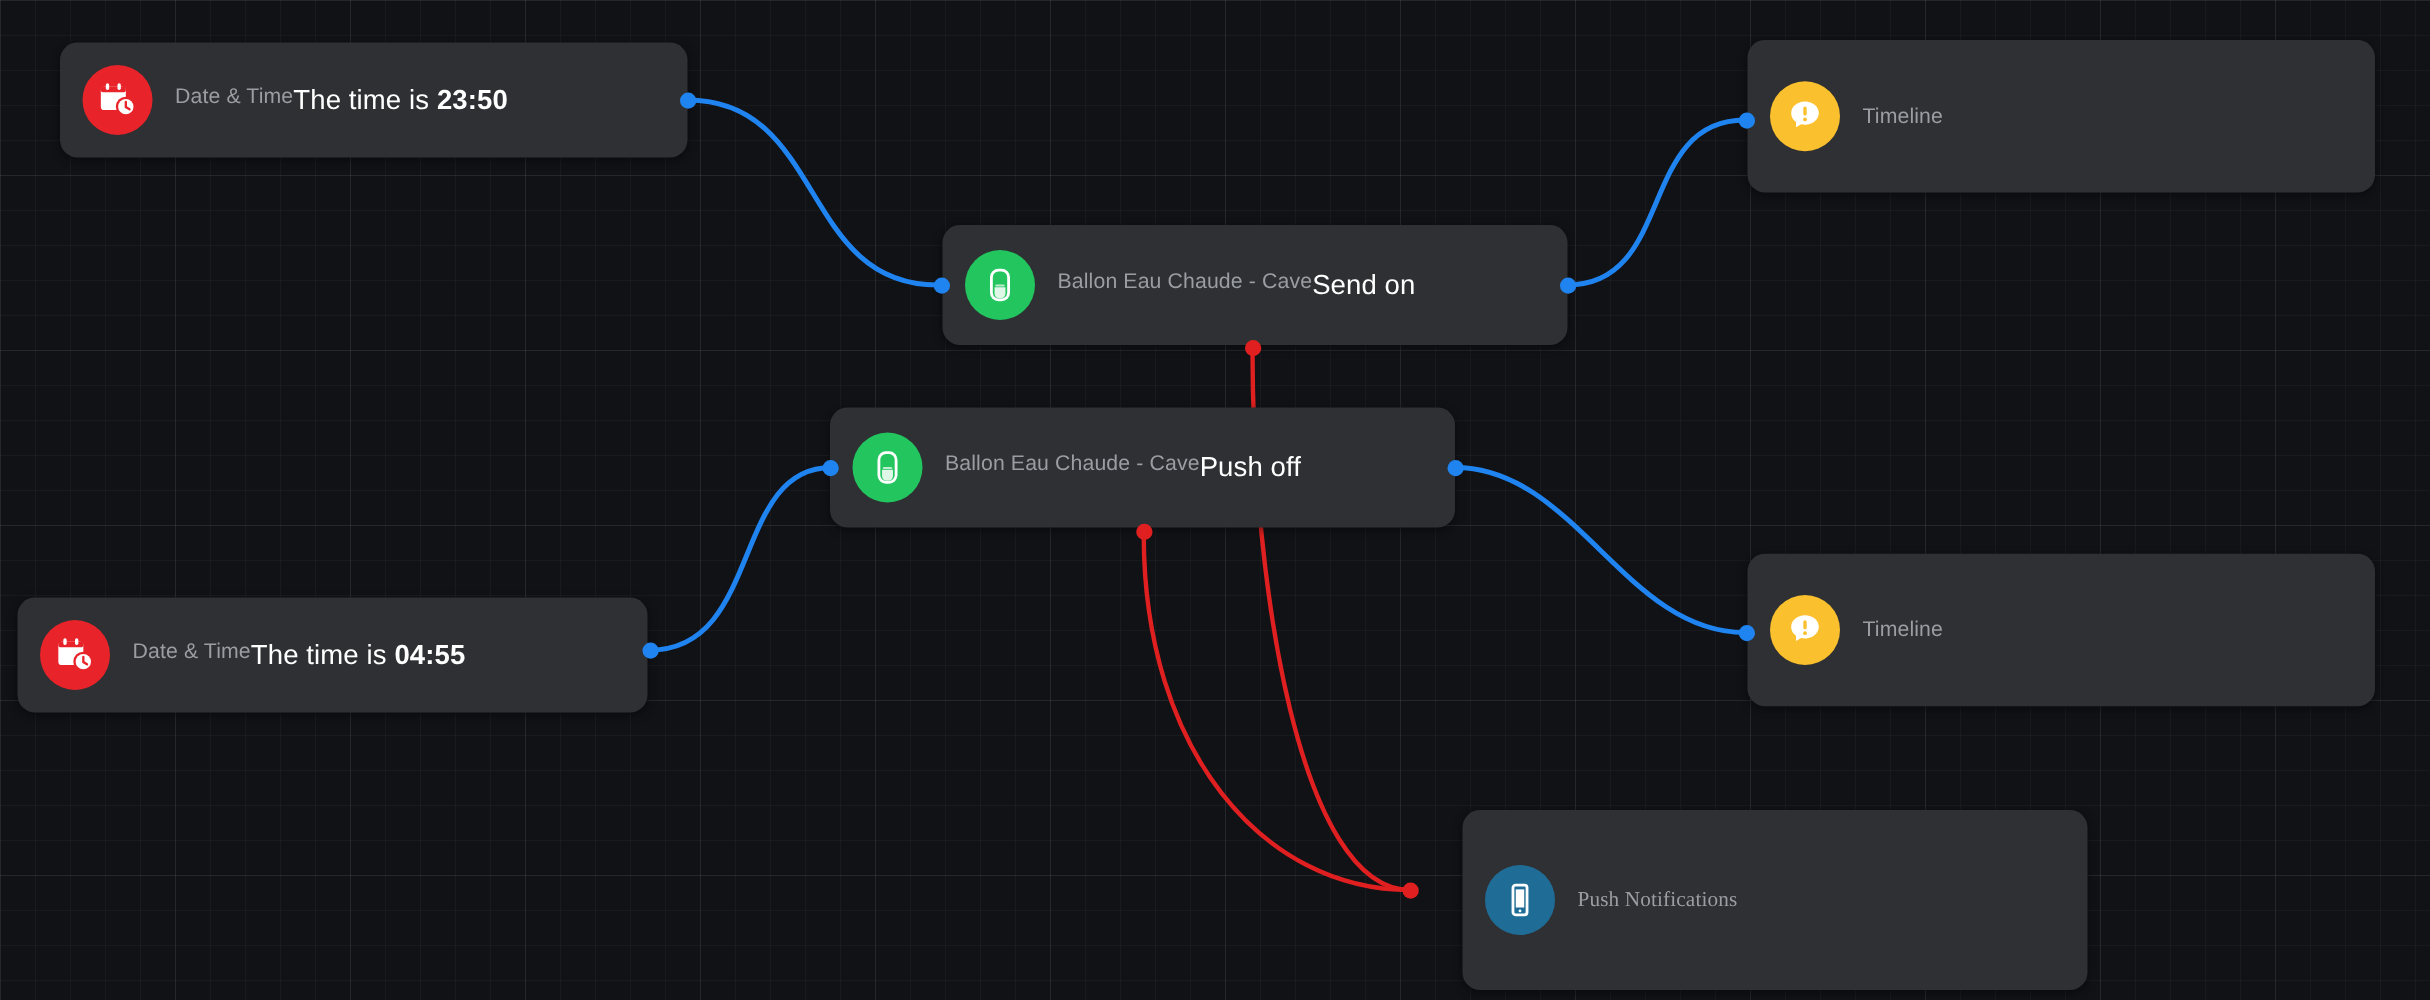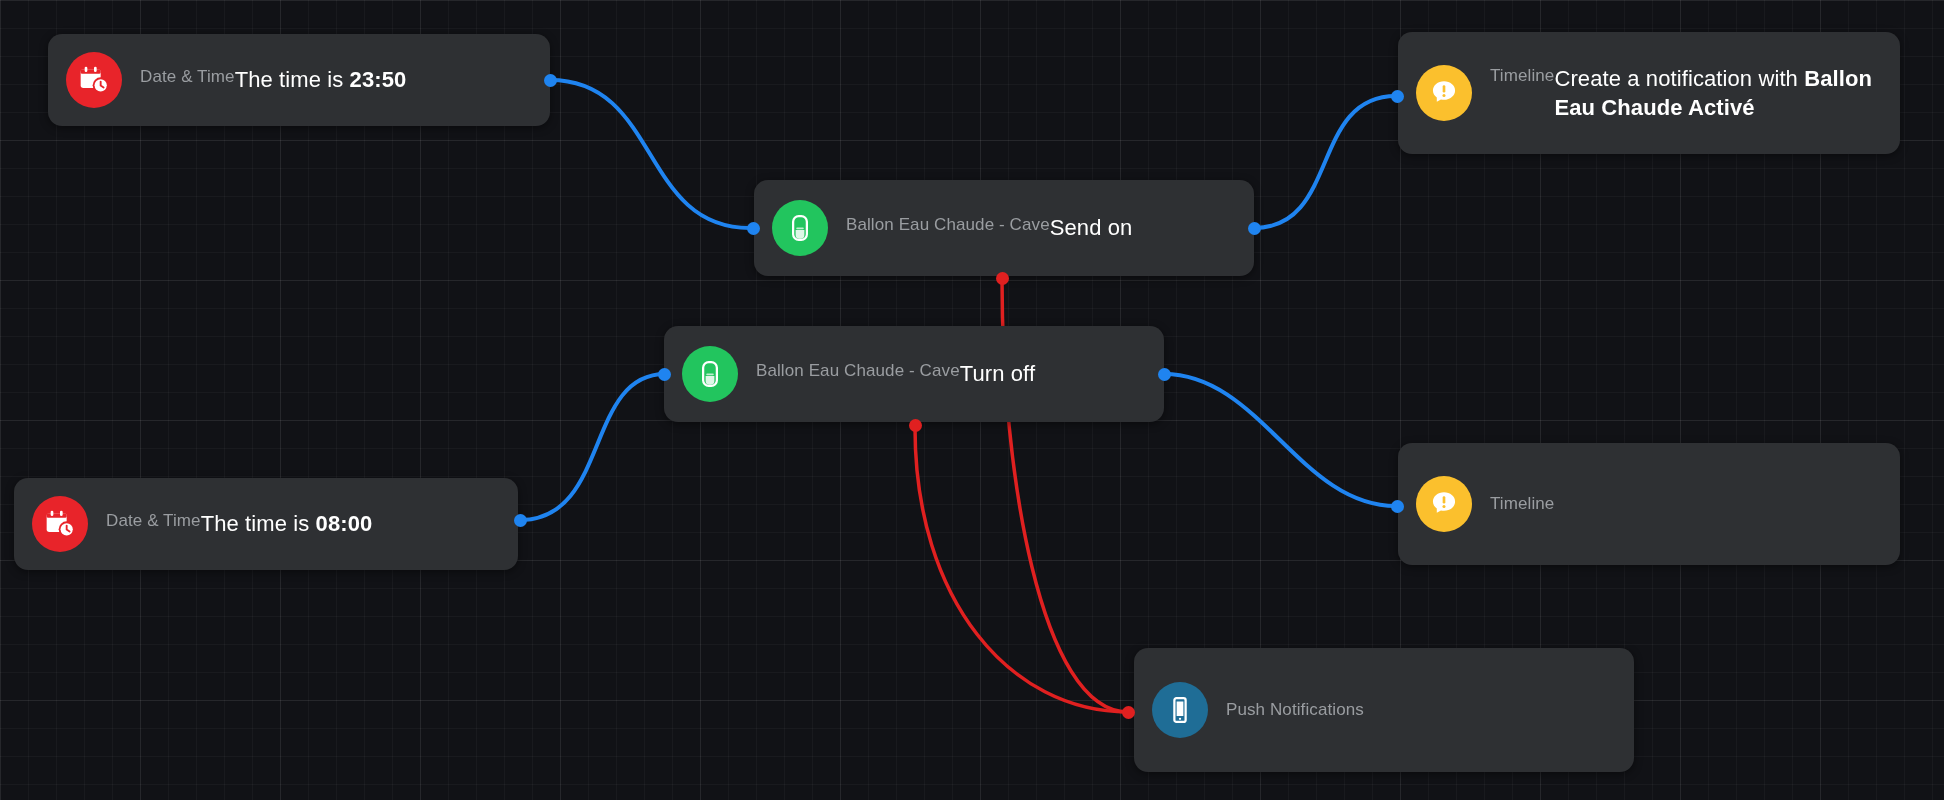--- a/index.html
+++ b/index.html
@@ -149,40 +149,36 @@
     <div class="node-icon icon-timeline">
       <svg width="32" height="32" viewBox="0 0 24 24">
         <path d="M12 3.2c-4.6 0-8.3 3.1-8.3 7 0 2.1 1.1 4 2.9 5.2v3.2l3.1-1.8c.7.2 1.5.3 2.3.3
                  4.6 0 8.3-3.1 8.3-7s-3.7-6.9-8.3-6.9z" fill="#ffffff"></path>
         <rect x="11" y="6.2" width="2" height="5.4" rx="1" fill="#fbc02d"></rect>
         <circle cx="12" cy="13.9" r="1.15" fill="#fbc02d"></circle>
       </svg>
     </div>
     <div class="node-body">
       <div class="node-cat">Timeline</div>
-      <div class="node-title">
-        <span class="lt">Create a notification with</span>
-        <b>Ballon Eau Chaude Activé</b>
-      </div>
     </div>
   </div>
   <div class="port port-in" style="left:1391px; top:90px;"></div>
 
   <div class="node" style="left:664px; top:326px; width:500px; height:96px;">
     <div class="node-icon icon-device">
       <svg width="30" height="30" viewBox="0 0 24 24">
         <rect x="6.5" y="2.5" width="11" height="19" rx="4.5" fill="none" stroke="#ffffff" stroke-width="1.8"></rect>
         <path d="M8.5 13.5 h7 v4 a3 3 0 0 1 -3 3 h-1 a3 3 0 0 1 -3 -3 z" fill="#ffffff" opacity="0.85"></path>
         <rect x="9" y="11.6" width="6" height="1.3" rx="0.6" fill="#ffffff" opacity="0.7"></rect>
       </svg>
     </div>
     <div class="node-body">
       <div class="node-cat">Ballon Eau Chaude - Cave</div>
       <div class="node-title">
-        <span class="lt">Turn off</span>
+        <span class="lt">Push off</span>
       </div>
     </div>
   </div>
   <div class="port port-in" style="left:658px; top:368px;"></div>
   <div class="port port-out" style="left:1158px; top:368px;"></div>
   <div class="port port-err" style="left:909px; top:419px;"></div>
 
   <div class="node" style="left:14px; top:478px; width:504px; height:92px;">
     <div class="node-icon icon-datetime">
       <svg width="32" height="32" viewBox="0 0 24 24" fill="none">
@@ -192,42 +188,42 @@
         <rect x="12" y="2" width="2" height="4" rx="1" fill="#ffffff"></rect>
         <circle cx="17" cy="16" r="6" fill="#e8242a"></circle>
         <circle cx="17" cy="16" r="4.6" fill="#ffffff"></circle>
         <path d="M17 13.2 V16.2 L19.2 17.6" stroke="#e8242a" stroke-width="1.4" stroke-linecap="round" fill="none"></path>
       </svg>
     </div>
     <div class="node-body">
       <div class="node-cat">Date &amp; Time</div>
       <div class="node-title">
         <span class="lt">The time is</span>
-        <b>08:00</b>
+        <b>04:55</b>
       </div>
     </div>
   </div>
   <div class="port port-out" style="left:514px; top:514px;"></div>
 
   <div class="node" style="left:1398px; top:443px; width:502px; height:122px;">
     <div class="node-icon icon-timeline">
       <svg width="32" height="32" viewBox="0 0 24 24">
         <path d="M12 3.2c-4.6 0-8.3 3.1-8.3 7 0 2.1 1.1 4 2.9 5.2v3.2l3.1-1.8c.7.2 1.5.3 2.3.3
                  4.6 0 8.3-3.1 8.3-7s-3.7-6.9-8.3-6.9z" fill="#ffffff"></path>
         <rect x="11" y="6.2" width="2" height="5.4" rx="1" fill="#fbc02d"></rect>
         <circle cx="12" cy="13.9" r="1.15" fill="#fbc02d"></circle>
       </svg>
     </div>
     <div class="node-body">
       <div class="node-cat">Timeline</div>
     </div>
   </div>
   <div class="port port-in" style="left:1391px; top:500px;"></div>
 
-  <div class="node" style="left:1134px; top:648px; width:500px; height:124px;">
+  <div class="node" style="left:1170px; top:648px; width:500px; height:144px;font-family:Liberation Serif, serif;">
     <div class="node-icon icon-push">
       <svg width="30" height="30" viewBox="0 0 24 24">
         <rect x="7.5" y="2.5" width="9" height="19" rx="1.6" fill="none" stroke="#ffffff" stroke-width="1.8"></rect>
         <rect x="9.3" y="5.2" width="5.4" height="11.6" fill="#ffffff"></rect>
         <circle cx="12" cy="19" r="0.9" fill="#ffffff"></circle>
       </svg>
     </div>
     <div class="node-body">
       <div class="node-cat">Push Notifications</div>
     </div>

